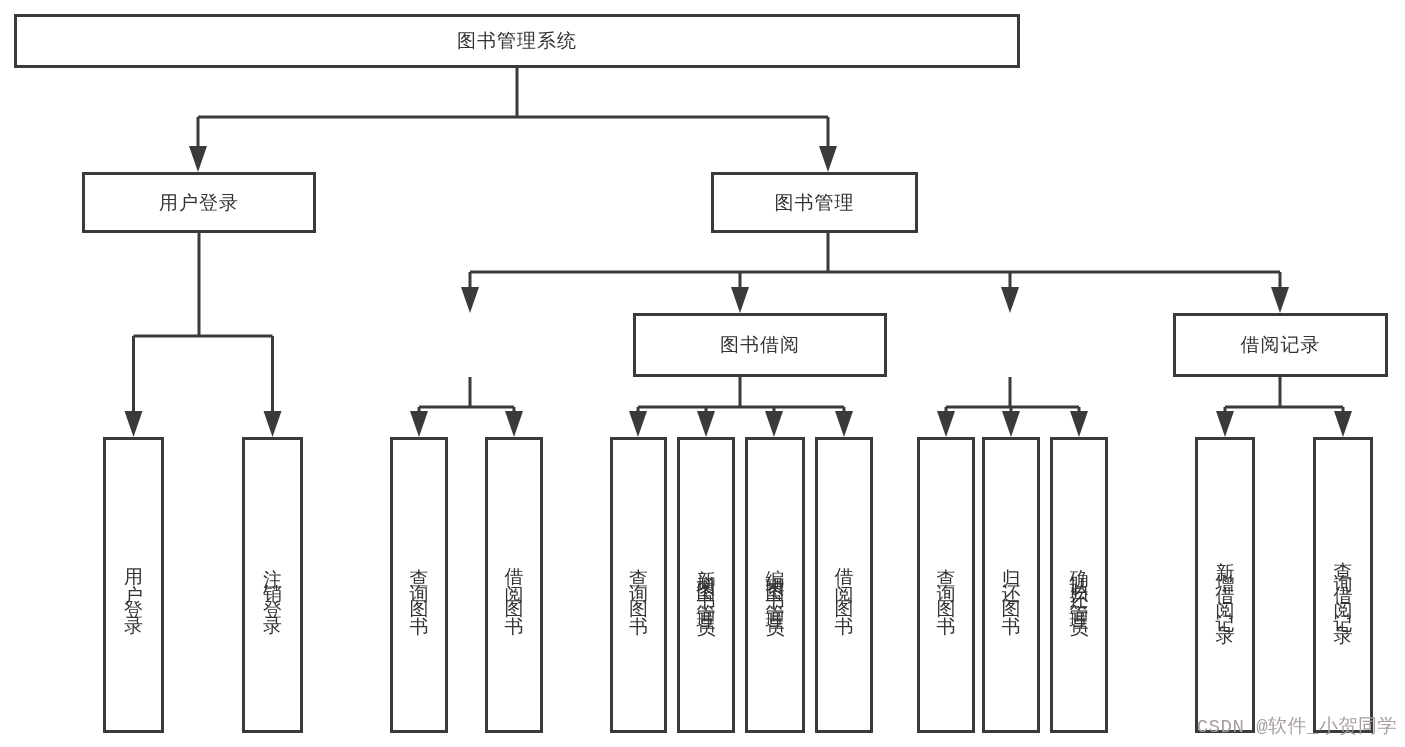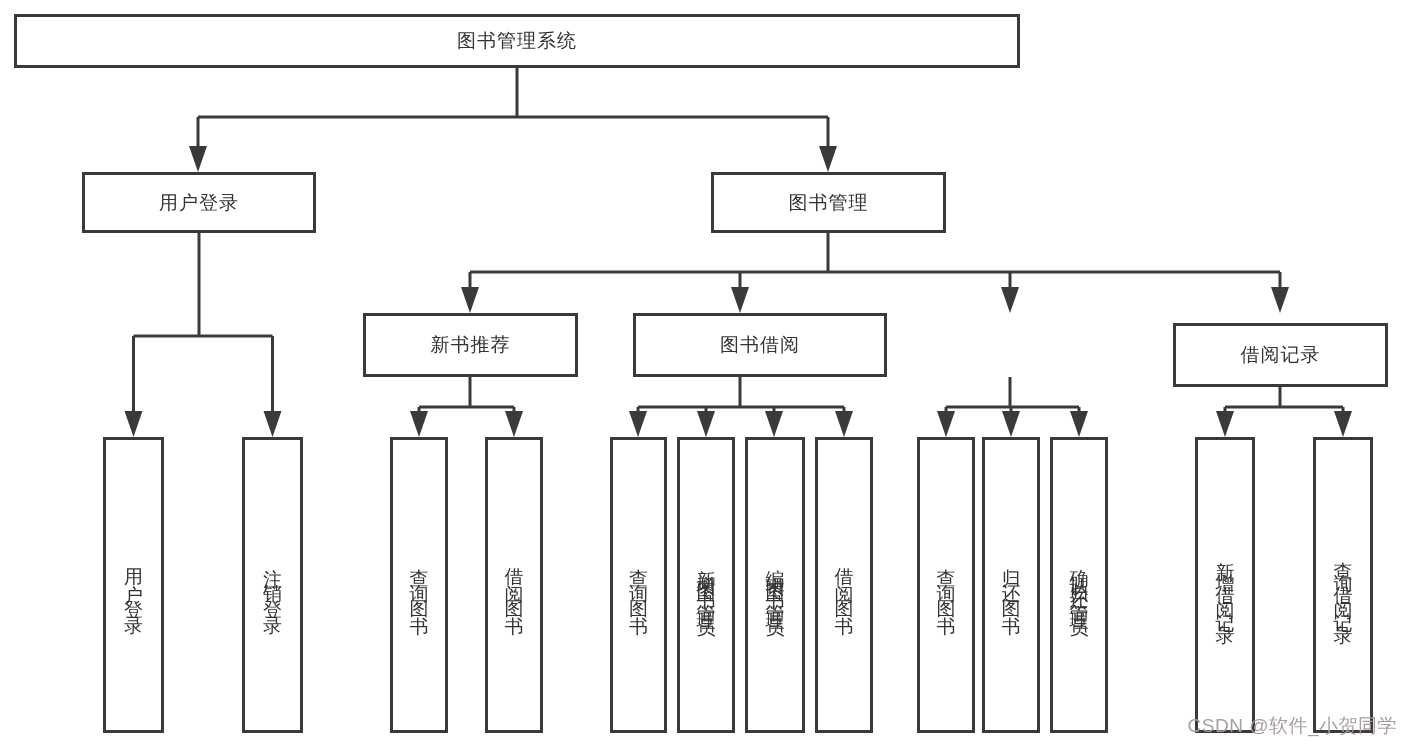--- a/index.html
+++ b/index.html
@@ -37,20 +37,21 @@
   .ls9 .lbl{letter-spacing:7px;}
   .watermark{
     position:absolute;
     top:713px;
     right:8px;
     z-index:3;
     font-size:19px;
     color:#a89e9e;
     letter-spacing:0.5px;
     white-space:nowrap;
+    font-family:Liberation Mono, monospace;
   }
 </style>
 </head>
 <body>
 
 <div class="canvas">
 
   <svg class="connectors" width="1405" height="747" viewBox="0 0 1405 747">
     <g stroke="#3a3a3a" stroke-width="3" fill="none">
 
@@ -91,31 +92,28 @@
     </g>
   </svg>
 
   <div class="box" style="left:14px;top:14px;width:1006px;height:54px">
     <span class="lbl">图书管理系统</span>
   </div>
 
   <div class="box" style="left:82px;top:172px;width:234px;height:61px">
     <span class="lbl">用户登录</span>
   </div>
-  <div class="box" style="left:711px;top:172px;width:235px;height:61px">
+  <div class="box" style="left:711px;top:172px;width:207px;height:61px">
     <span class="lbl">图书管理</span>
   </div>
 
-  <div class="box" style="left:363px;top:313px;width:215px;height:64px">
-    <span class="lbl">新书推荐</span>
-  </div>
   <div class="box" style="left:633px;top:313px;width:254px;height:64px">
     <span class="lbl">图书借阅</span>
   </div>
-  <div class="box" style="left:1173px;top:323px;width:215px;height:64px">
+  <div class="box" style="left:1173px;top:313px;width:215px;height:64px">
     <span class="lbl">借阅记录</span>
   </div>
 
   <div class="box v ls4" style="left:103px;top:437px;width:61px;height:296px">
     <span class="lbl">用户登录</span>
   </div>
   <div class="box v ls4" style="left:242px;top:437px;width:61px;height:296px">
     <span class="lbl">注销登录</span>
   </div>
 

